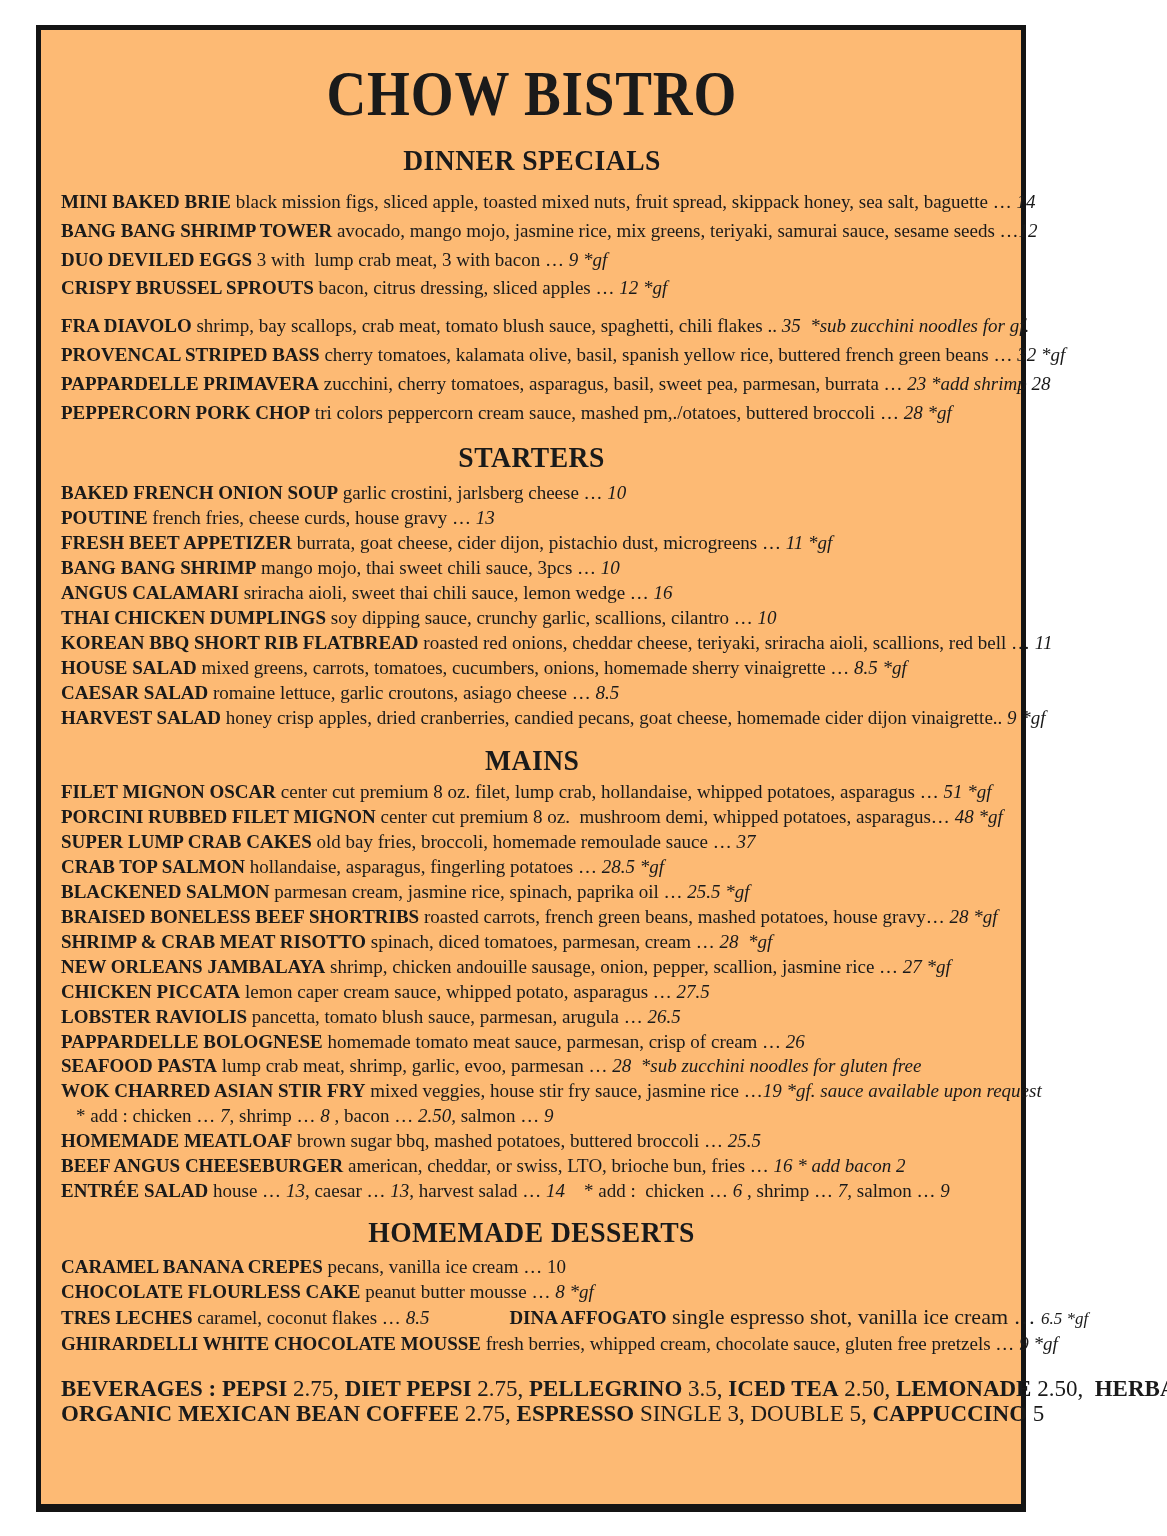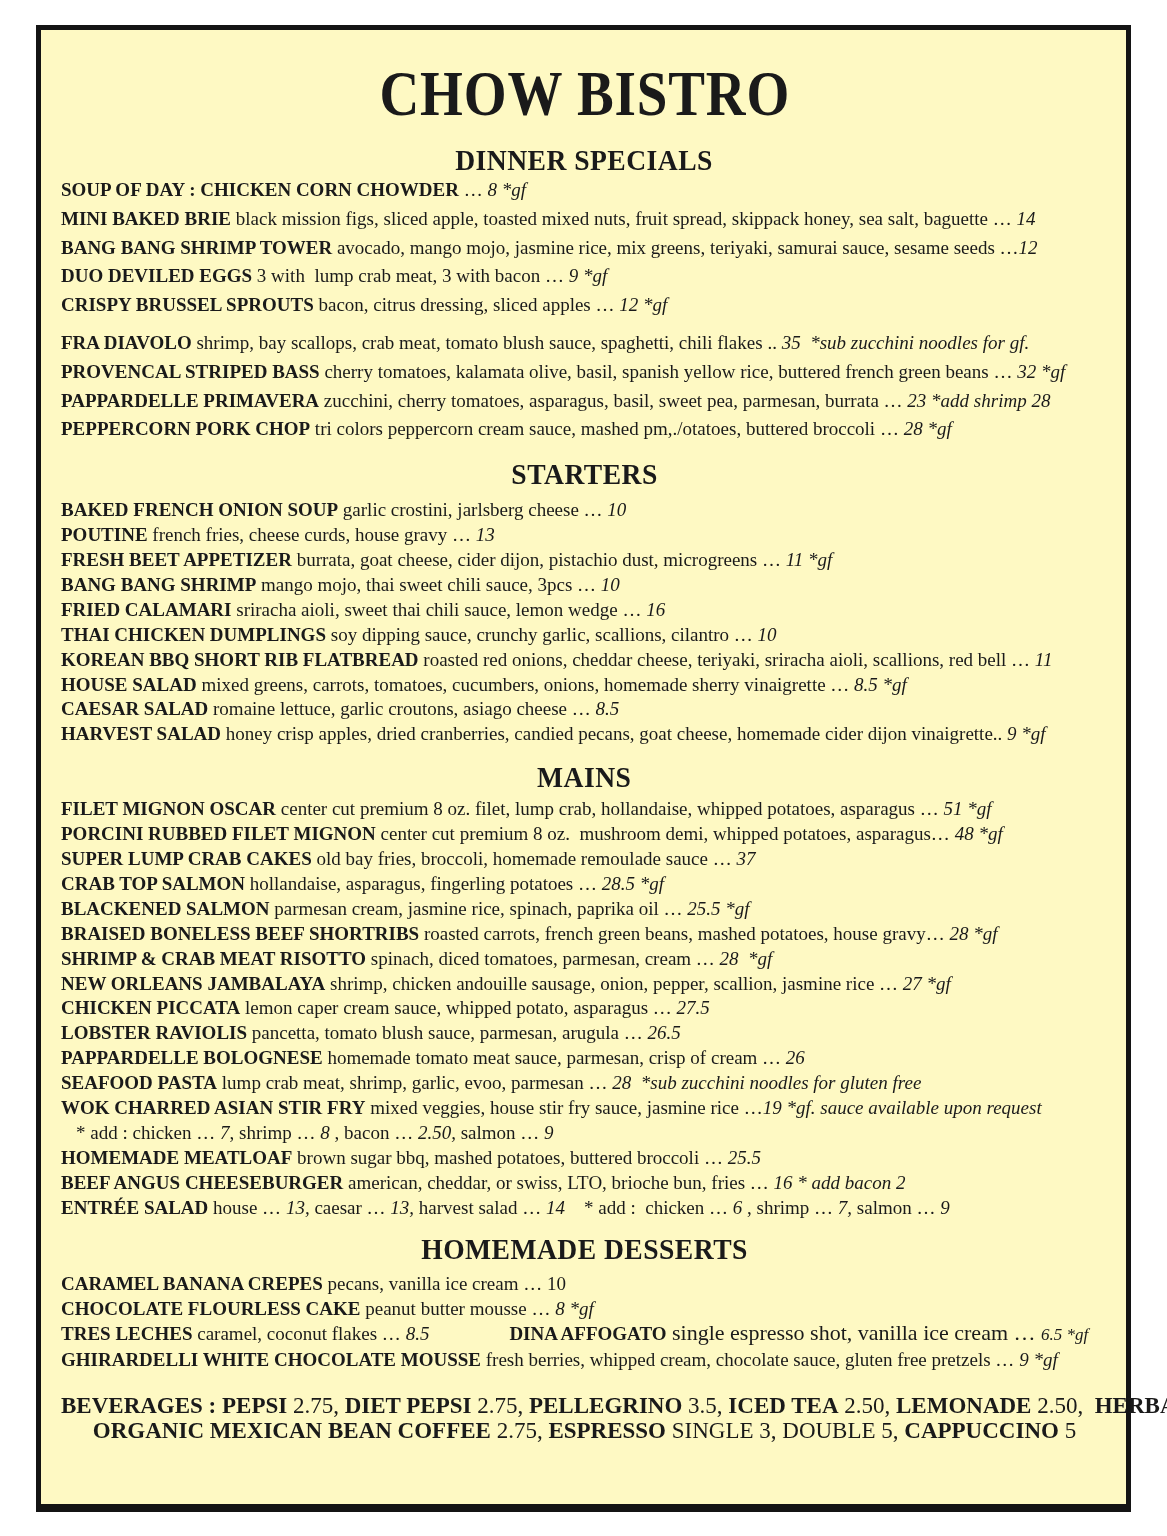--- a/index.html
+++ b/index.html
@@ -4,44 +4,44 @@
 <style>
   html, body { margin: 0; padding: 0; background: #ffffff; }
   body {
     width: 1167px; height: 1536px; position: relative;
     font-family: "Liberation Serif", serif;
     color: #1a1a1a;
     overflow: hidden;
   }
   .frame {
     position: absolute; left: 36px; top: 25px;
-    width: 1095px; height: 1487px;
+    width: 990px; height: 1487px;
     box-sizing: border-box;
     border: 5px solid #141414;
     border-bottom-width: 8px;
-    background: #fef9c3;
+    background: #fdba74;
     padding: 16px 18px 0 20px;
   }
   .title-wrap { text-align: center; margin-top: 16px; }
   .title {
     display: inline-block;
     font-size: 64px; line-height: 64px; font-weight: 700;
     letter-spacing: 1px;
     transform: scaleX(0.86); transform-origin: center;
     white-space: nowrap;
   }
   .section-heading-wrap { text-align: center; }
   .section-heading {
     display: inline-block;
     font-size: 30px; line-height: 32px; font-weight: 700;
     letter-spacing: 0.5px;
     transform: scaleX(0.92); transform-origin: center;
     white-space: nowrap;
   }
-  .hw-specials { margin-top: 18px; }
+  .hw-specials { margin-top: 18px; margin-bottom: 12px; }
   .hw-starters { margin-top: 14px; margin-bottom: 8px; }
   .hw-mains    { margin-top: 14px; margin-bottom: 4px; }
   .hw-desserts { margin-top: 12px; margin-bottom: 7px; }
   .menu-lines { }
   .menu-line {
     font-size: 19px; line-height: 24.9px;
     white-space: pre;
   }
   .section-specials .menu-line { line-height: 28.8px; }
   .menu-line.gap-before { margin-top: 9px; }
@@ -62,42 +62,41 @@
 
   <div class="title-wrap">
     <div class="title">CHOW BISTRO</div>
   </div>
 
   <section class="section section-specials">
     <div class="section-heading-wrap hw-specials">
       <span class="section-heading">DINNER SPECIALS</span>
     </div>
     <div class="menu-lines">
-        <div class="menu-line"><span class="seg-b">SOUP OF DAY : CHICKEN CORN CHOWDER</span><span class="seg-r"> … </span><span class="seg-i">8 *gf</span></div>
         <div class="menu-line"><span class="seg-b">MINI BAKED BRIE</span><span class="seg-r"> black mission figs, sliced apple, toasted mixed nuts, fruit spread, skippack honey, sea salt, baguette … </span><span class="seg-i">14</span></div>
         <div class="menu-line"><span class="seg-b">BANG BANG SHRIMP TOWER</span><span class="seg-r"> avocado, mango mojo, jasmine rice, mix greens, teriyaki, samurai sauce, sesame seeds …</span><span class="seg-i">12</span></div>
         <div class="menu-line"><span class="seg-b">DUO DEVILED EGGS</span><span class="seg-r"> 3 with  lump crab meat, 3 with bacon … </span><span class="seg-i">9 *gf</span></div>
         <div class="menu-line"><span class="seg-b">CRISPY BRUSSEL SPROUTS</span><span class="seg-r"> bacon, citrus dressing, sliced apples … </span><span class="seg-i">12 *gf</span></div>
         <div class="menu-line gap-before"><span class="seg-b">FRA DIAVOLO</span><span class="seg-r"> shrimp, bay scallops, crab meat, tomato blush sauce, spaghetti, chili flakes .. </span><span class="seg-i">35  *sub zucchini noodles for gf.</span></div>
         <div class="menu-line"><span class="seg-b">PROVENCAL STRIPED BASS</span><span class="seg-r"> cherry tomatoes, kalamata olive, basil, spanish yellow rice, buttered french green beans … </span><span class="seg-i">32 *gf</span></div>
         <div class="menu-line"><span class="seg-b">PAPPARDELLE PRIMAVERA</span><span class="seg-r"> zucchini, cherry tomatoes, asparagus, basil, sweet pea, parmesan, burrata … </span><span class="seg-i">23 *add shrimp 28</span></div>
         <div class="menu-line"><span class="seg-b">PEPPERCORN PORK CHOP</span><span class="seg-r"> tri colors peppercorn cream sauce, mashed pm,./otatoes, buttered broccoli … </span><span class="seg-i">28 *gf</span></div>
       </div>
   </section>
 
   <section class="section section-starters">
     <div class="section-heading-wrap hw-starters">
       <span class="section-heading">STARTERS</span>
     </div>
     <div class="menu-lines">
         <div class="menu-line"><span class="seg-b">BAKED FRENCH ONION SOUP</span><span class="seg-r"> garlic crostini, jarlsberg cheese … </span><span class="seg-i">10</span></div>
         <div class="menu-line"><span class="seg-b">POUTINE</span><span class="seg-r"> french fries, cheese curds, house gravy … </span><span class="seg-i">13</span></div>
         <div class="menu-line"><span class="seg-b">FRESH BEET APPETIZER</span><span class="seg-r"> burrata, goat cheese, cider dijon, pistachio dust, microgreens … </span><span class="seg-i">11 *gf</span></div>
         <div class="menu-line"><span class="seg-b">BANG BANG SHRIMP</span><span class="seg-r"> mango mojo, thai sweet chili sauce, 3pcs … </span><span class="seg-i">10</span></div>
-        <div class="menu-line"><span class="seg-b">FRIED CALAMARI</span><span class="seg-r"> sriracha aioli, sweet thai chili sauce, lemon wedge … </span><span class="seg-i">16</span></div>
+        <div class="menu-line"><span class="seg-b">ANGUS CALAMARI</span><span class="seg-r"> sriracha aioli, sweet thai chili sauce, lemon wedge … </span><span class="seg-i">16</span></div>
         <div class="menu-line"><span class="seg-b">THAI CHICKEN DUMPLINGS</span><span class="seg-r"> soy dipping sauce, crunchy garlic, scallions, cilantro … </span><span class="seg-i">10</span></div>
         <div class="menu-line"><span class="seg-b">KOREAN BBQ SHORT RIB FLATBREAD</span><span class="seg-r"> roasted red onions, cheddar cheese, teriyaki, sriracha aioli, scallions, red bell … </span><span class="seg-i">11</span></div>
         <div class="menu-line"><span class="seg-b">HOUSE SALAD</span><span class="seg-r"> mixed greens, carrots, tomatoes, cucumbers, onions, homemade sherry vinaigrette … </span><span class="seg-i">8.5 *gf</span></div>
         <div class="menu-line"><span class="seg-b">CAESAR SALAD</span><span class="seg-r"> romaine lettuce, garlic croutons, asiago cheese … </span><span class="seg-i">8.5</span></div>
         <div class="menu-line"><span class="seg-b">HARVEST SALAD</span><span class="seg-r"> honey crisp apples, dried cranberries, candied pecans, goat cheese, homemade cider dijon vinaigrette.. </span><span class="seg-i">9 *gf</span></div>
       </div>
   </section>
 
   <section class="section section-mains">
     <div class="section-heading-wrap hw-mains">

